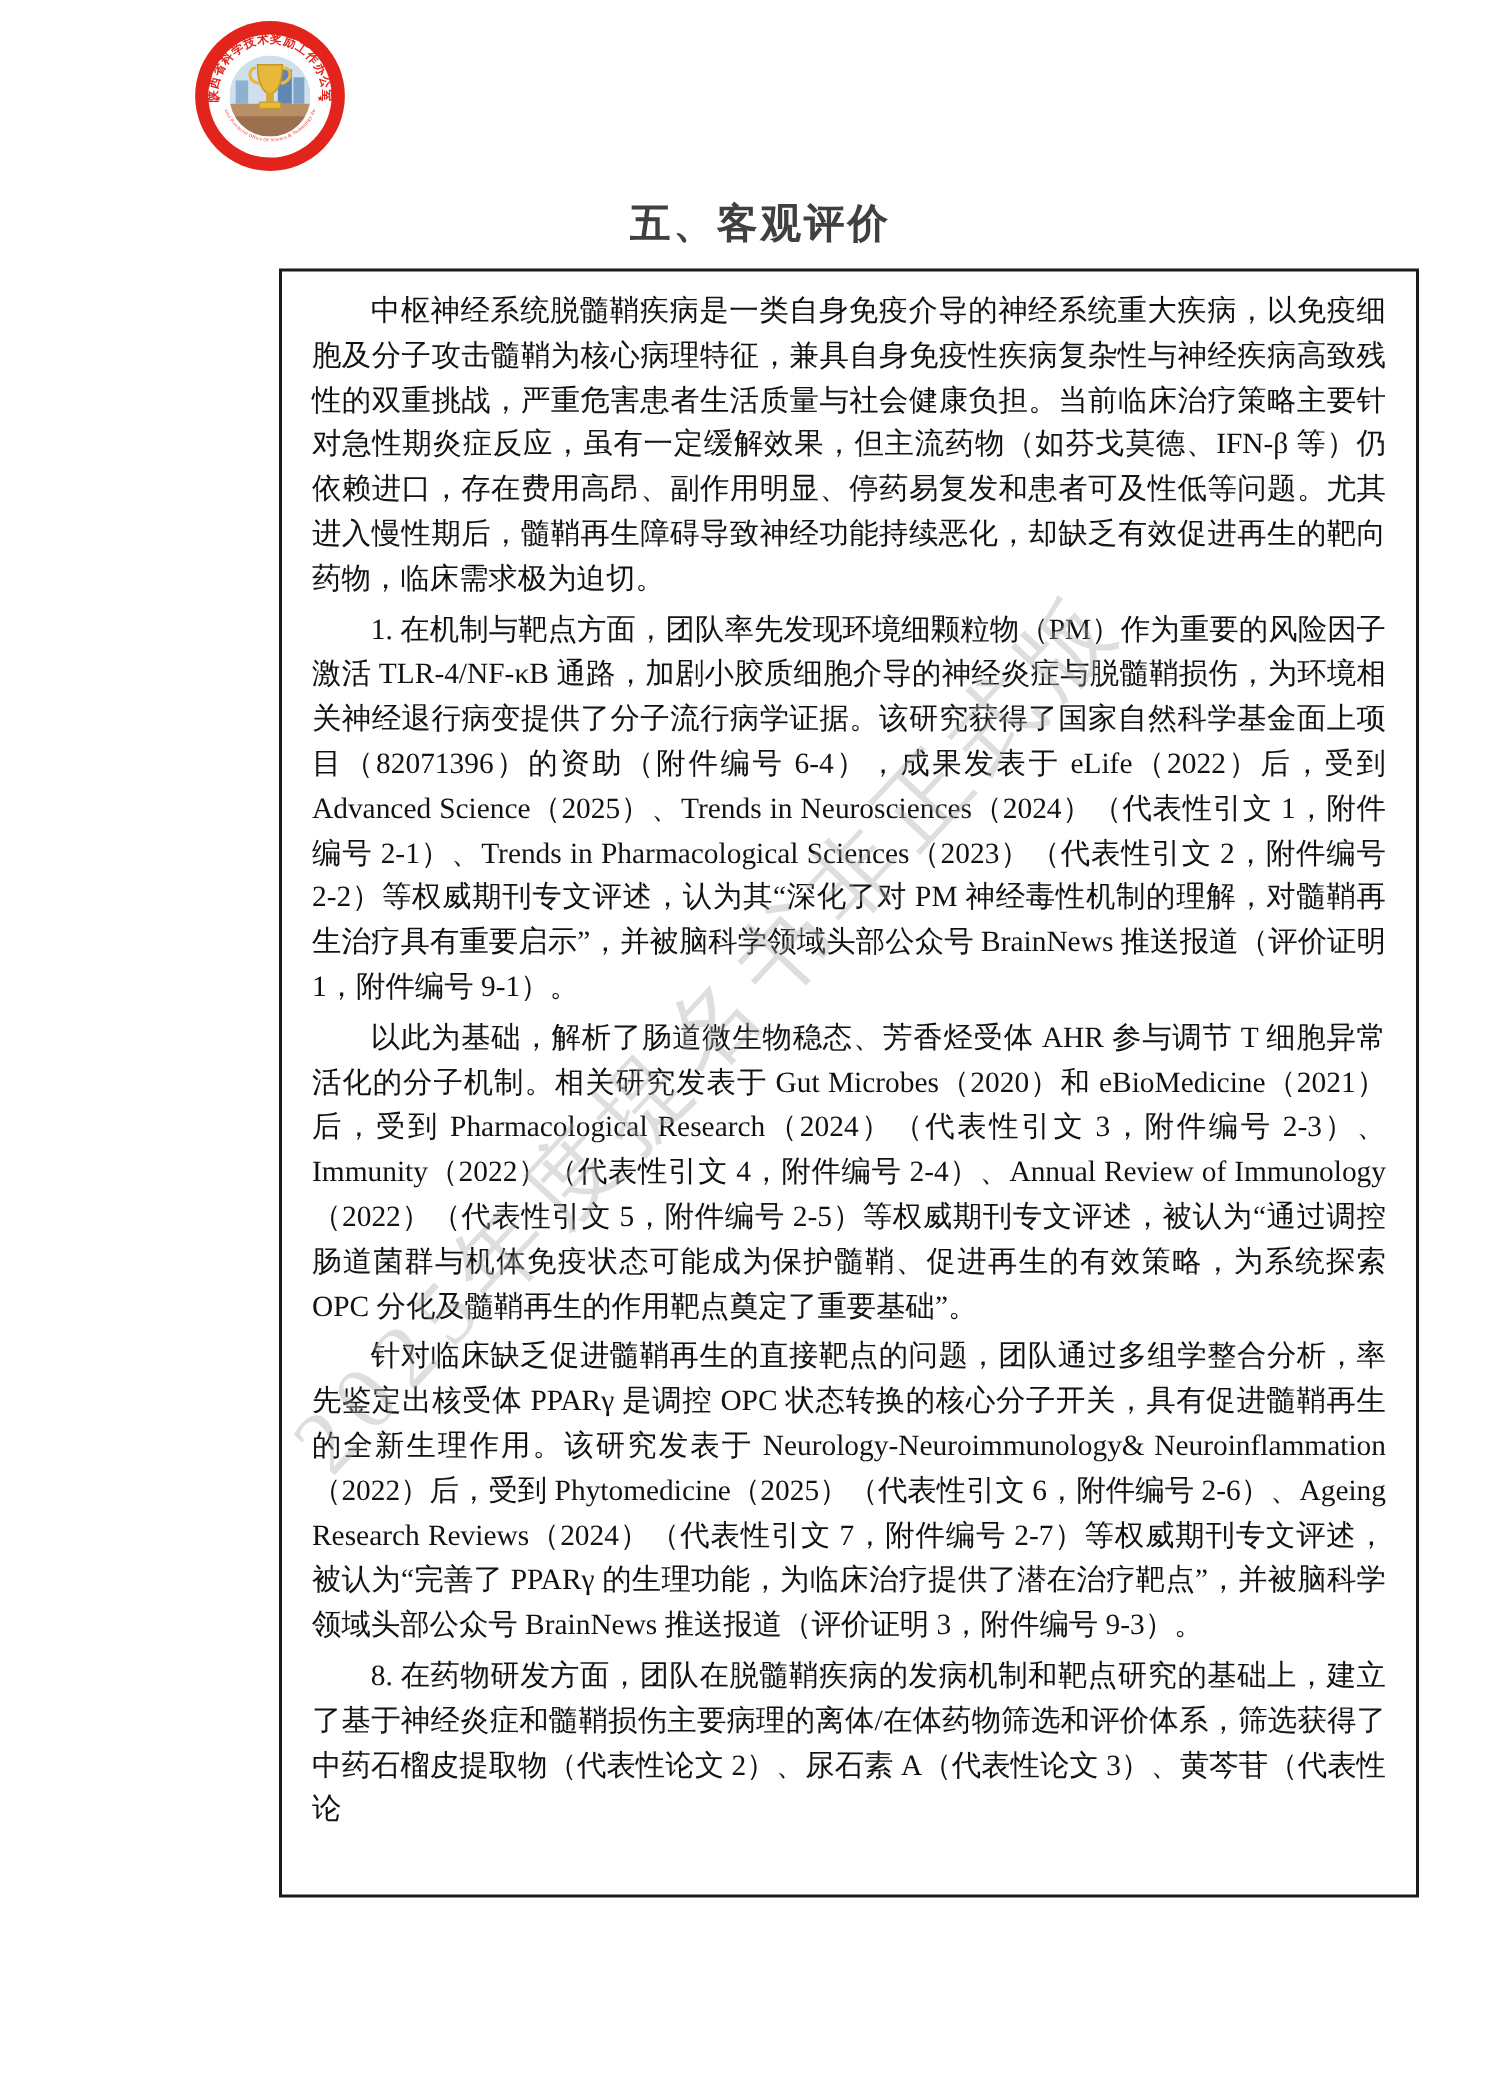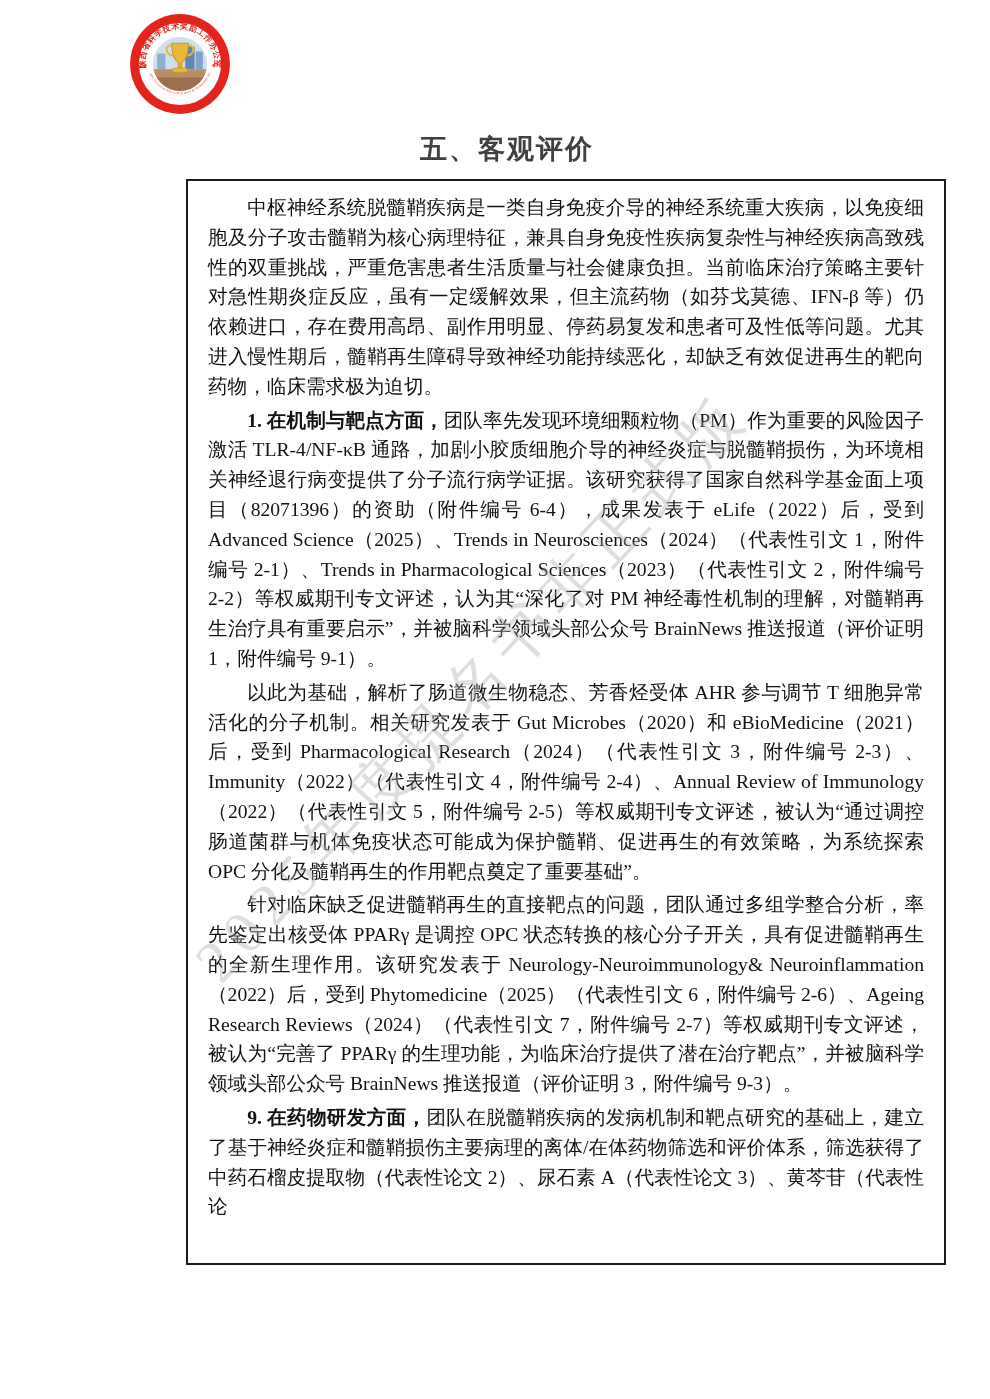--- a/index.html
+++ b/index.html
@@ -43,21 +43,21 @@
     margin-left:44px;
   }
   .para {
     margin:4px 0;
     font-size:19.6px;
     line-height:29.8px;
     color:#121212;
     text-align:justify;
     text-indent:2em;
   }
-  .para b { font-weight:bold; }
+  .para b { font-weight:normal; }
   .watermark {
     position:absolute;
     left:472px;
     top:688px;
     transform:translate(-50%,-50%) rotate(-47deg);
     transform-origin:center center;
     font-size:60px;
     letter-spacing:9px;
     white-space:nowrap;
     color:#a7abb0;
@@ -109,19 +109,19 @@
   </div>
 
   <h1 class="page-title">五、客观评价</h1>
 
   <div class="content-box">
     <div id="paragraphs">
         <p class="para">中枢神经系统脱髓鞘疾病是一类自身免疫介导的神经系统重大疾病，以免疫细胞及分子攻击髓鞘为核心病理特征，兼具自身免疫性疾病复杂性与神经疾病高致残性的双重挑战，严重危害患者生活质量与社会健康负担。当前临床治疗策略主要针对急性期炎症反应，虽有一定缓解效果，但主流药物（如芬戈莫德、IFN-β 等）仍依赖进口，存在费用高昂、副作用明显、停药易复发和患者可及性低等问题。尤其进入慢性期后，髓鞘再生障碍导致神经功能持续恶化，却缺乏有效促进再生的靶向药物，临床需求极为迫切。</p>
         <p class="para"><b>1. 在机制与靶点方面，</b>团队率先发现环境细颗粒物（PM）作为重要的风险因子激活 TLR-4/NF-κB 通路，加剧小胶质细胞介导的神经炎症与脱髓鞘损伤，为环境相关神经退行病变提供了分子流行病学证据。该研究获得了国家自然科学基金面上项目（82071396）的资助（附件编号 6-4），成果发表于 eLife（2022）后，受到 Advanced Science（2025）、Trends in Neurosciences（2024）（代表性引文 1，附件编号 2-1）、Trends in Pharmacological Sciences（2023）（代表性引文 2，附件编号 2-2）等权威期刊专文评述，认为其“深化了对 PM 神经毒性机制的理解，对髓鞘再生治疗具有重要启示”，并被脑科学领域头部公众号 BrainNews 推送报道（评价证明 1，附件编号 9-1）。</p>
         <p class="para">以此为基础，解析了肠道微生物稳态、芳香烃受体 AHR 参与调节 T 细胞异常活化的分子机制。相关研究发表于 Gut Microbes（2020）和 eBioMedicine（2021）后，受到 Pharmacological Research（2024）（代表性引文 3，附件编号 2-3）、Immunity（2022）（代表性引文 4，附件编号 2-4）、Annual Review of Immunology（2022）（代表性引文 5，附件编号 2-5）等权威期刊专文评述，被认为“通过调控肠道菌群与机体免疫状态可能成为保护髓鞘、促进再生的有效策略，为系统探索 OPC 分化及髓鞘再生的作用靶点奠定了重要基础”。</p>
         <p class="para">针对临床缺乏促进髓鞘再生的直接靶点的问题，团队通过多组学整合分析，率先鉴定出核受体 PPARγ 是调控 OPC 状态转换的核心分子开关，具有促进髓鞘再生的全新生理作用。该研究发表于 Neurology-Neuroimmunology&amp; Neuroinflammation（2022）后，受到 Phytomedicine（2025）（代表性引文 6，附件编号 2-6）、Ageing Research Reviews（2024）（代表性引文 7，附件编号 2-7）等权威期刊专文评述，被认为“完善了 PPARγ 的生理功能，为临床治疗提供了潜在治疗靶点”，并被脑科学领域头部公众号 BrainNews 推送报道（评价证明 3，附件编号 9-3）。</p>
-        <p class="para"><b>9. 在药物研发方面，</b>团队在脱髓鞘疾病的发病机制和靶点研究的基础上，建立了基于神经炎症和髓鞘损伤主要病理的离体/在体药物筛选和评价体系，筛选获得了中药石榴皮提取物（代表性论文 2）、尿石素 A（代表性论文 3）、黄芩苷（代表性论</p>
+        <p class="para"><b>8. 在药物研发方面，</b>团队在脱髓鞘疾病的发病机制和靶点研究的基础上，建立了基于神经炎症和髓鞘损伤主要病理的离体/在体药物筛选和评价体系，筛选获得了中药石榴皮提取物（代表性论文 2）、尿石素 A（代表性论文 3）、黄芩苷（代表性论</p>
       </div>
   </div>
 
   <div class="watermark">2025年度提名书非正式版</div>
 
 </div>
 
 </body></html>

